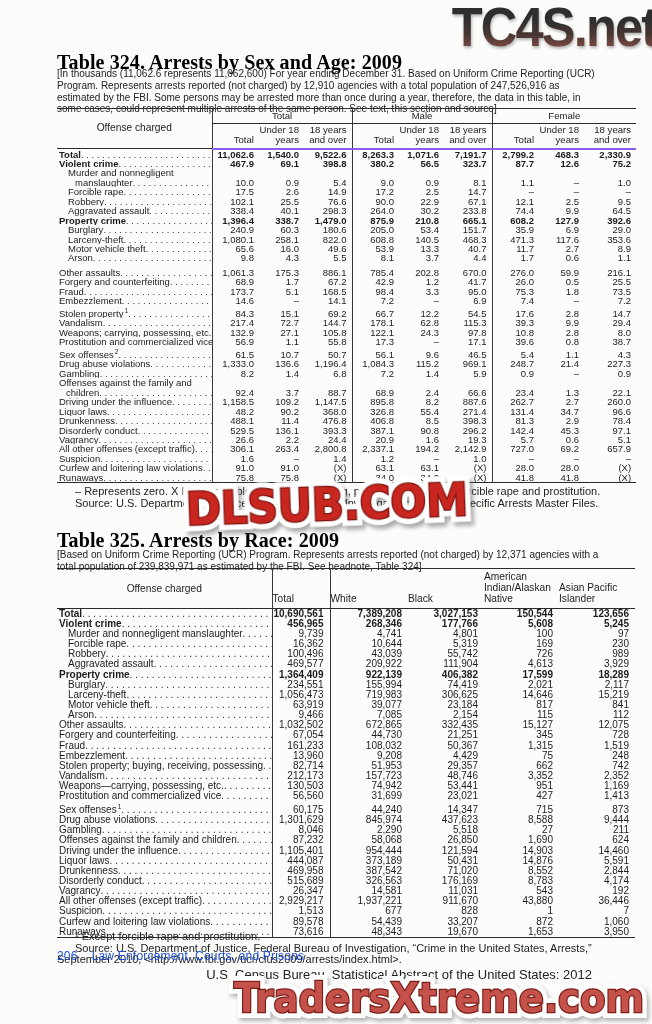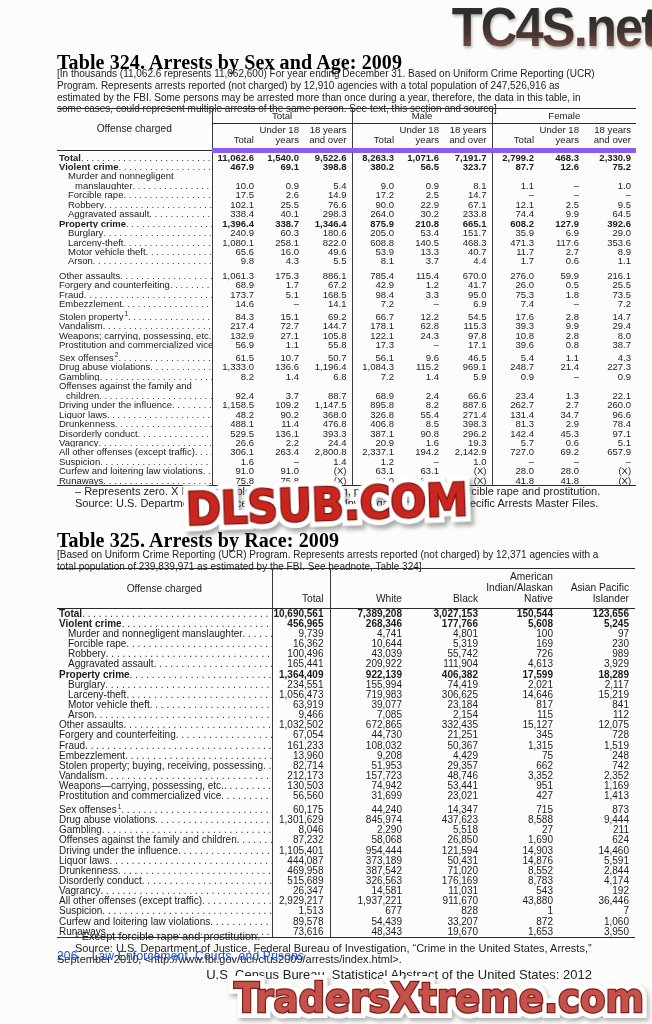--- a/index.html
+++ b/index.html
@@ -47,25 +47,25 @@
         border-top:1px solid #2b2b2b;border-bottom:1px solid #2b2b2b;}
   th,td{padding:0;margin:0;}
   .vl{border-left:1px solid #3a3a3a;}
 
   
   #t324 thead th{font-weight:400;font-size:9.6px;line-height:10.5px;color:#1c1c1c;}
   #t324 .offh{vertical-align:middle;text-align:center;font-size:10.2px;
               border-bottom:1px solid #2b2b2b;}
   #t324 .grp{text-align:center;border-bottom:1px solid #2b2b2b;padding:2px 0 1px;}
   #t324 .sub{vertical-align:bottom;text-align:right;padding:1px 5px 2px 0;
-             border-bottom:5px solid #8b5cf6;}
+             border-bottom:2px solid #8b5cf6;}
   #t325 thead th{font-weight:400;font-size:10.2px;line-height:11.2px;color:#1c1c1c;
                  border-bottom:1px solid #2b2b2b;}
   #t325 .offh{vertical-align:middle;text-align:center;}
-  #t325 .sub{vertical-align:bottom;text-align:right;padding:2px 6px 3px 0;}
+  #t325 .sub{vertical-align:bottom;text-align:left;padding:2px 6px 3px 0;}
 
   
   #t324 tbody td{font-size:9.5px;line-height:9.45px;vertical-align:bottom;}
   #t325 tbody td{font-size:10px;line-height:10.15px;vertical-align:bottom;}
   tbody td.num{text-align:right;padding-right:5px;white-space:nowrap;}
   #t325 tbody td.num{padding-right:6px;}
   tr.b td{font-weight:700;}
   tr.gaprow td{height:5px;}
   td.lbl{overflow:hidden;}
   td.lbl .l1{white-space:nowrap;}
@@ -261,21 +261,21 @@
         </tr>
         <tr class="b">
           <td class="lbl ind0">
             <div class="leader">
               <span class="txt">Property crime</span>
               <span class="dots"></span>
             </div>
           </td>
           <td class="num vl">1,396.4</td>
           <td class="num">338.7</td>
-          <td class="num">1,346.4</td>
+          <td class="num">1,479.0</td>
           <td class="num vl">875.9</td>
           <td class="num">210.8</td>
           <td class="num">665.1</td>
           <td class="num vl">608.2</td>
           <td class="num">127.9</td>
           <td class="num">392.6</td>
         </tr>
         <tr>
           <td class="lbl ind1">
             <div class="leader">
@@ -360,21 +360,21 @@
           <td class="lbl ind0">
             <div class="leader">
               <span class="txt">Other assaults</span>
               <span class="dots"></span>
             </div>
           </td>
           <td class="num vl">1,061.3</td>
           <td class="num">175.3</td>
           <td class="num">886.1</td>
           <td class="num vl">785.4</td>
-          <td class="num">115.4</td>
+          <td class="num">202.8</td>
           <td class="num">670.0</td>
           <td class="num vl">276.0</td>
           <td class="num">59.9</td>
           <td class="num">216.1</td>
         </tr>
         <tr>
           <td class="lbl ind0">
             <div class="leader">
               <span class="txt">Forgery and counterfeiting</span>
               <span class="dots"></span>
@@ -828,21 +828,21 @@
           <td class="num">726</td>
           <td class="num">989</td>
         </tr>
         <tr>
           <td class="lbl ind1">
             <div class="leader">
               <span class="txt">Aggravated assault</span>
               <span class="dots"></span>
             </div>
           </td>
-          <td class="num vl">165,441</td>
+          <td class="num vl">469,577</td>
           <td class="num vl">209,922</td>
           <td class="num">111,904</td>
           <td class="num">4,613</td>
           <td class="num">3,929</td>
         </tr>
         <tr class="b">
           <td class="lbl ind0">
             <div class="leader">
               <span class="txt">Property crime</span>
               <span class="dots"></span>

